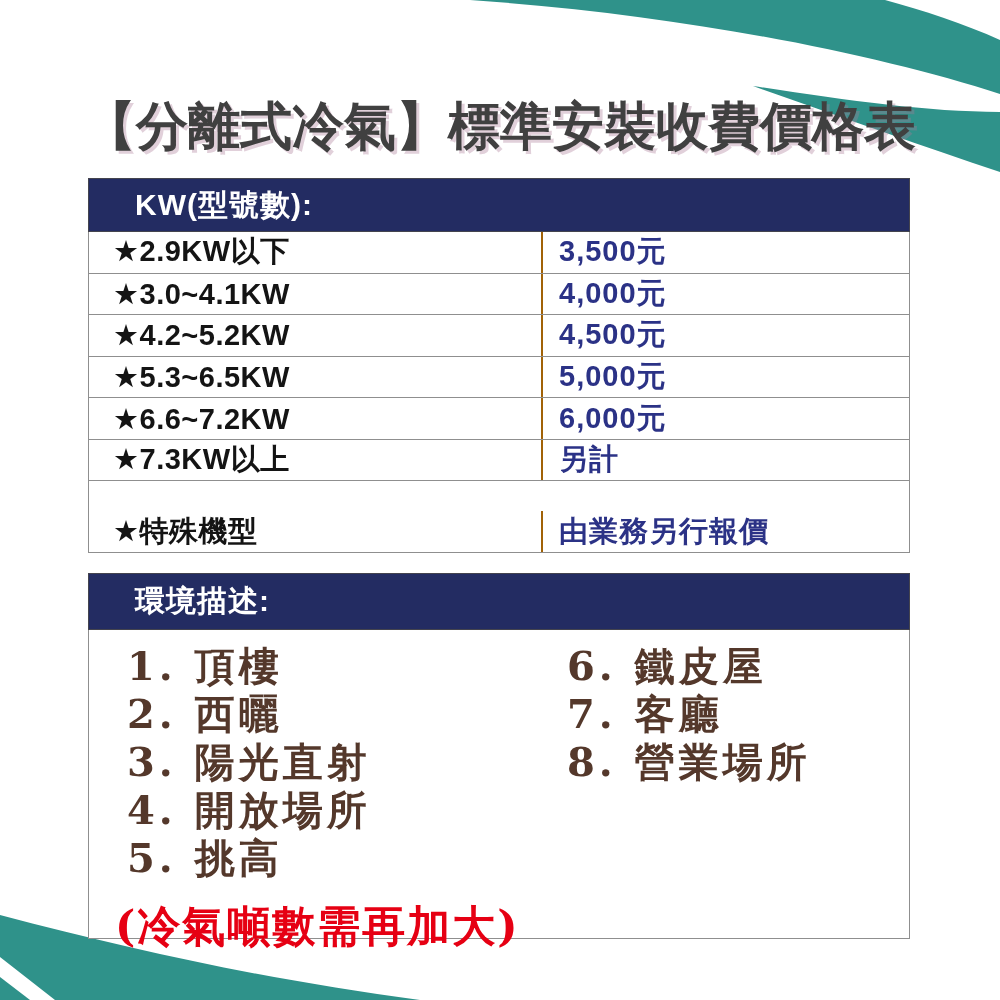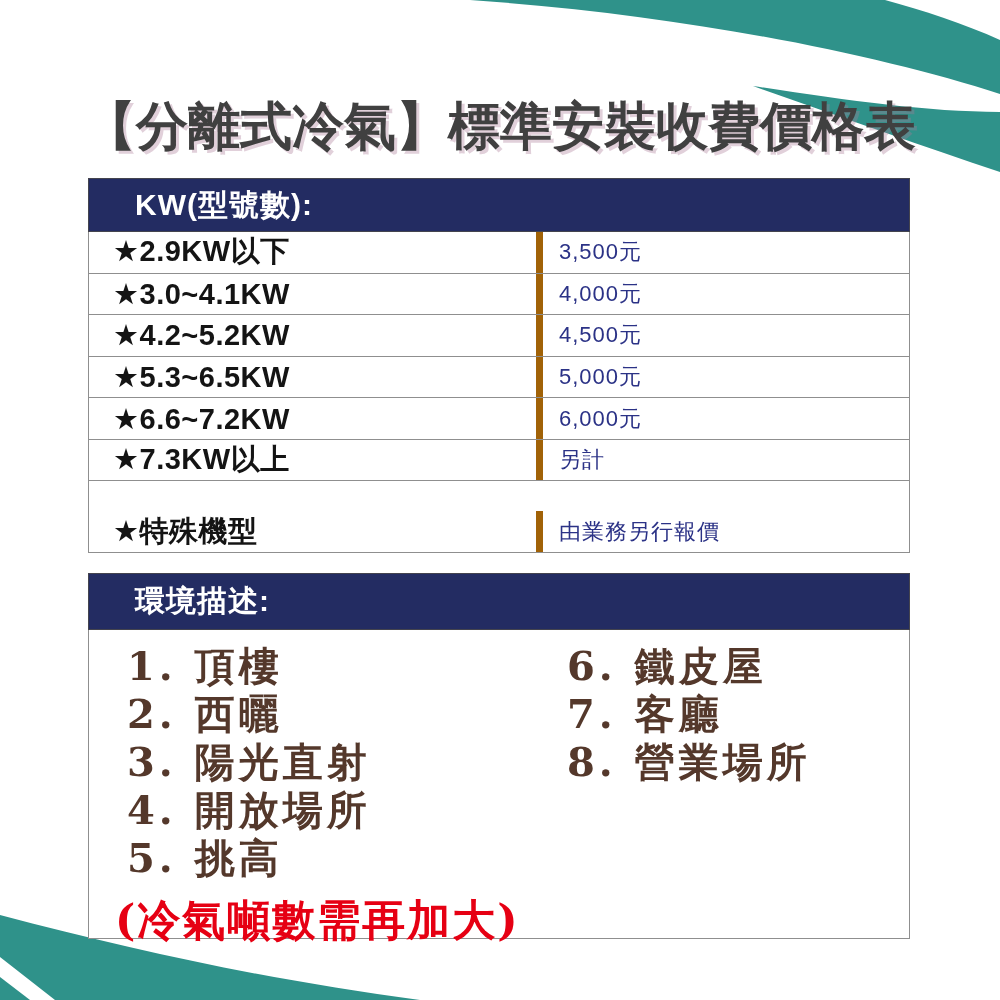--- a/index.html
+++ b/index.html
@@ -27,46 +27,46 @@
 
   .price-table { position:absolute; left:88px; top:178px; width:822px; }
   .price-table .bar-header { height:54px; }
   .pt-body {
     border:1px solid #8f8f8f; border-top:none; box-sizing:border-box;
     height:321px; display:flex; flex-direction:column; background:#ffffff;
   }
   .pt-row { flex:1; display:flex; border-bottom:1px solid #8f8f8f; min-height:0; }
   .pt-row:last-child { border-bottom:none;margin-top:30px; }
   .cell-model {
-    width:454px; box-sizing:border-box; border-right:7px solid #a16207;
+    width:454px; box-sizing:border-box; border-right:2px solid #a16207;
     display:flex; align-items:center; padding-left:24px;
     font-size:29px; font-weight:bold; color:#141414; letter-spacing:0.5px;
   }
   .cell-price {
     flex:1; display:flex; align-items:center; padding-left:16px;
-    font-size:22px; font-weight:normal; color:#2b3286; letter-spacing:1px;
+    font-size:29px; font-weight:bold; color:#2b3286; letter-spacing:1px;
   }
 
   .env-panel { position:absolute; left:88px; top:573px; width:822px; }
   .env-panel .bar-header { height:57px; }
   .env-body {
     border:1px solid #8f8f8f; border-top:none; box-sizing:border-box;
     height:309px; position:relative; background:#ffffff;
   }
   .env-list {
     position:absolute; top:12px; margin:0;
     font-family:"DejaVu Serif","Liberation Serif",serif;
     font-size:40px; font-weight:bold; color:#54382b;
     letter-spacing:4px; line-height:48px; white-space:nowrap;
   }
   .env-list-left { left:38px; }
   .env-list-right { left:478px; }
   .env-note {
     font-size:43px; color:#e60013; letter-spacing:2px;
-    line-height:52px; margin-top:12px; margin-left:-12px; font-weight:bold;
+    line-height:52px; margin-top:18px; margin-left:-12px; font-weight:bold;
   }
 </style>
 </head>
 <body>
 
 <div class="canvas">
 
   <svg class="swoosh-top" width="540" height="180" viewBox="0 0 540 180" aria-hidden="true">
     <path d="M 10,0 L 425,0 C 462,10 505,24 540,40 L 540,94 C 410,52 215,14 10,0 Z" fill="#2f928a"></path>
     <path d="M 293,86 C 385,100 465,112 540,112 L 540,172 C 462,146 378,116 293,86 Z" fill="#2f928a"></path>

